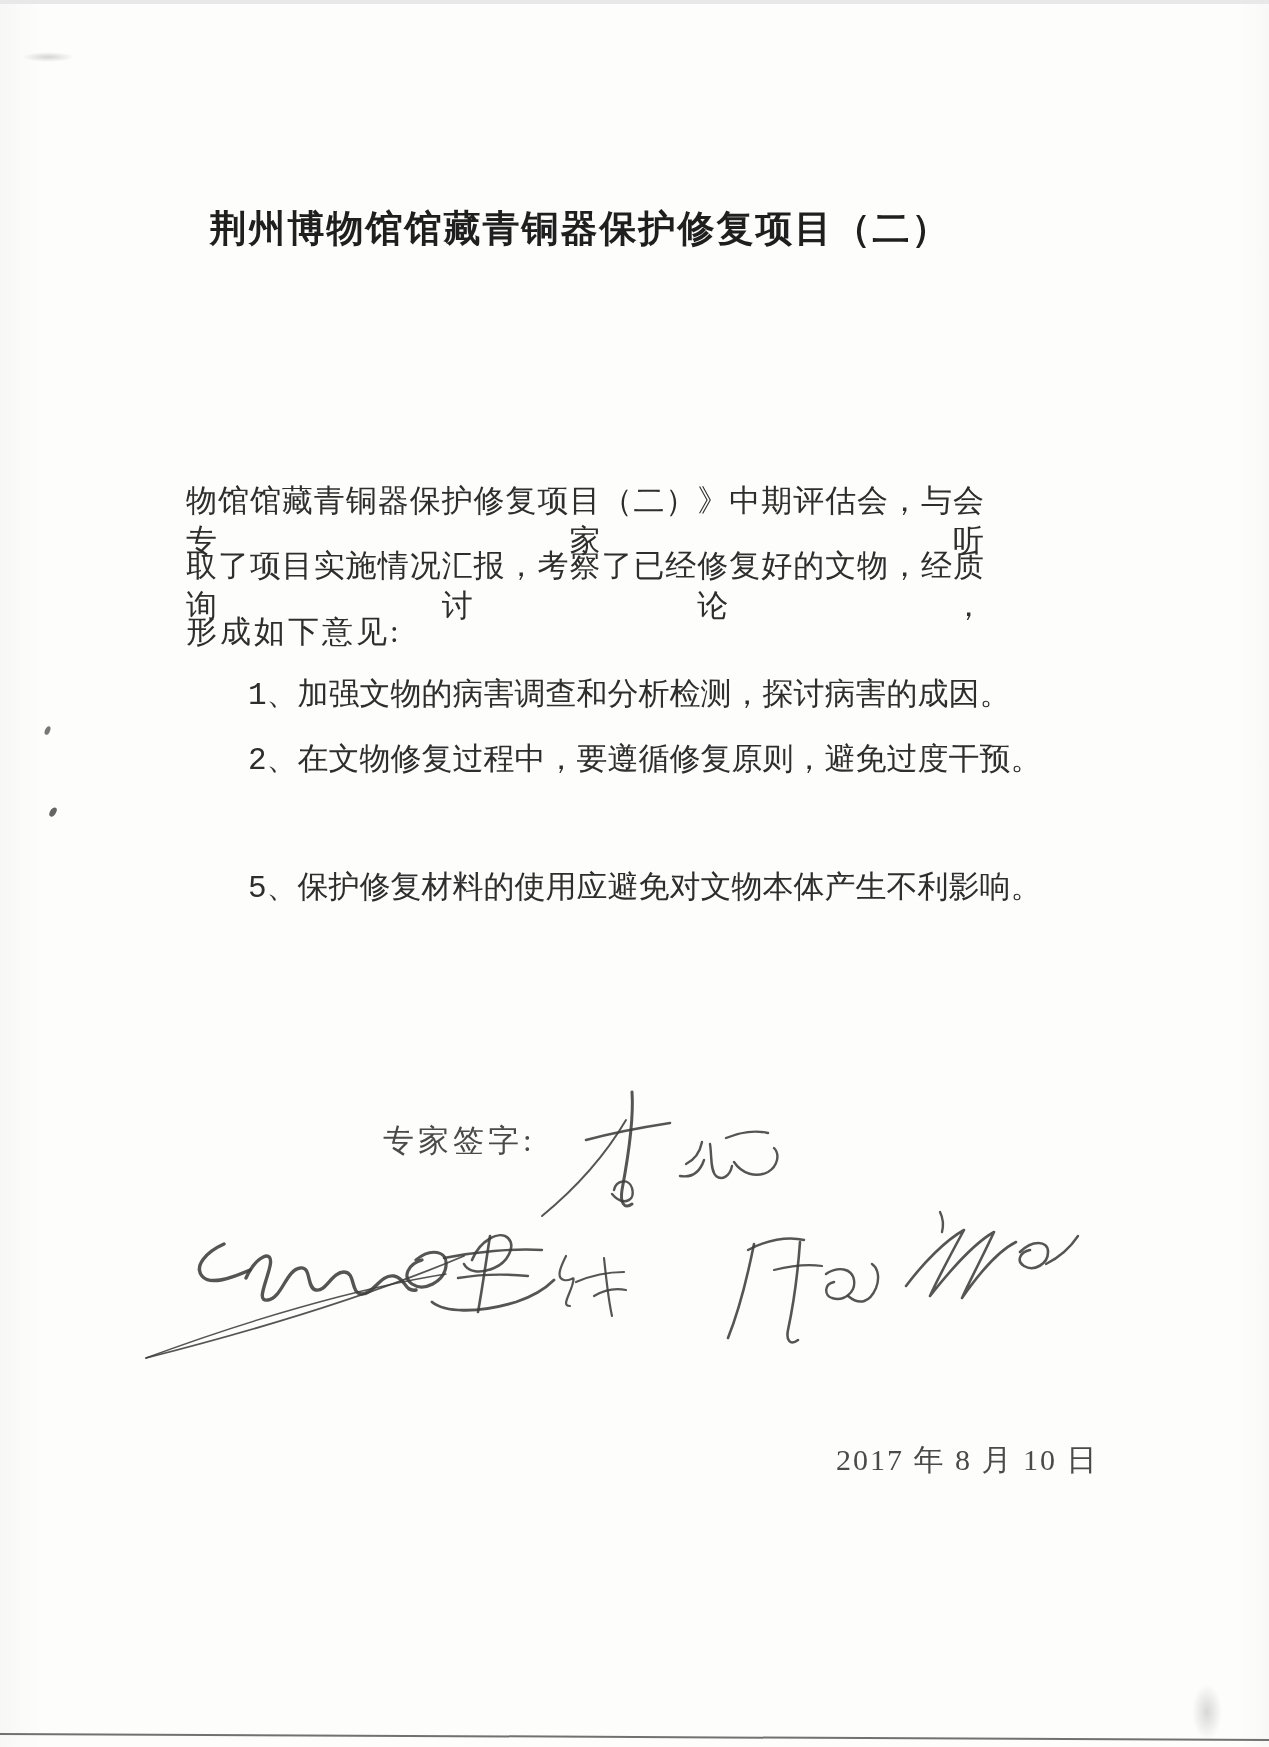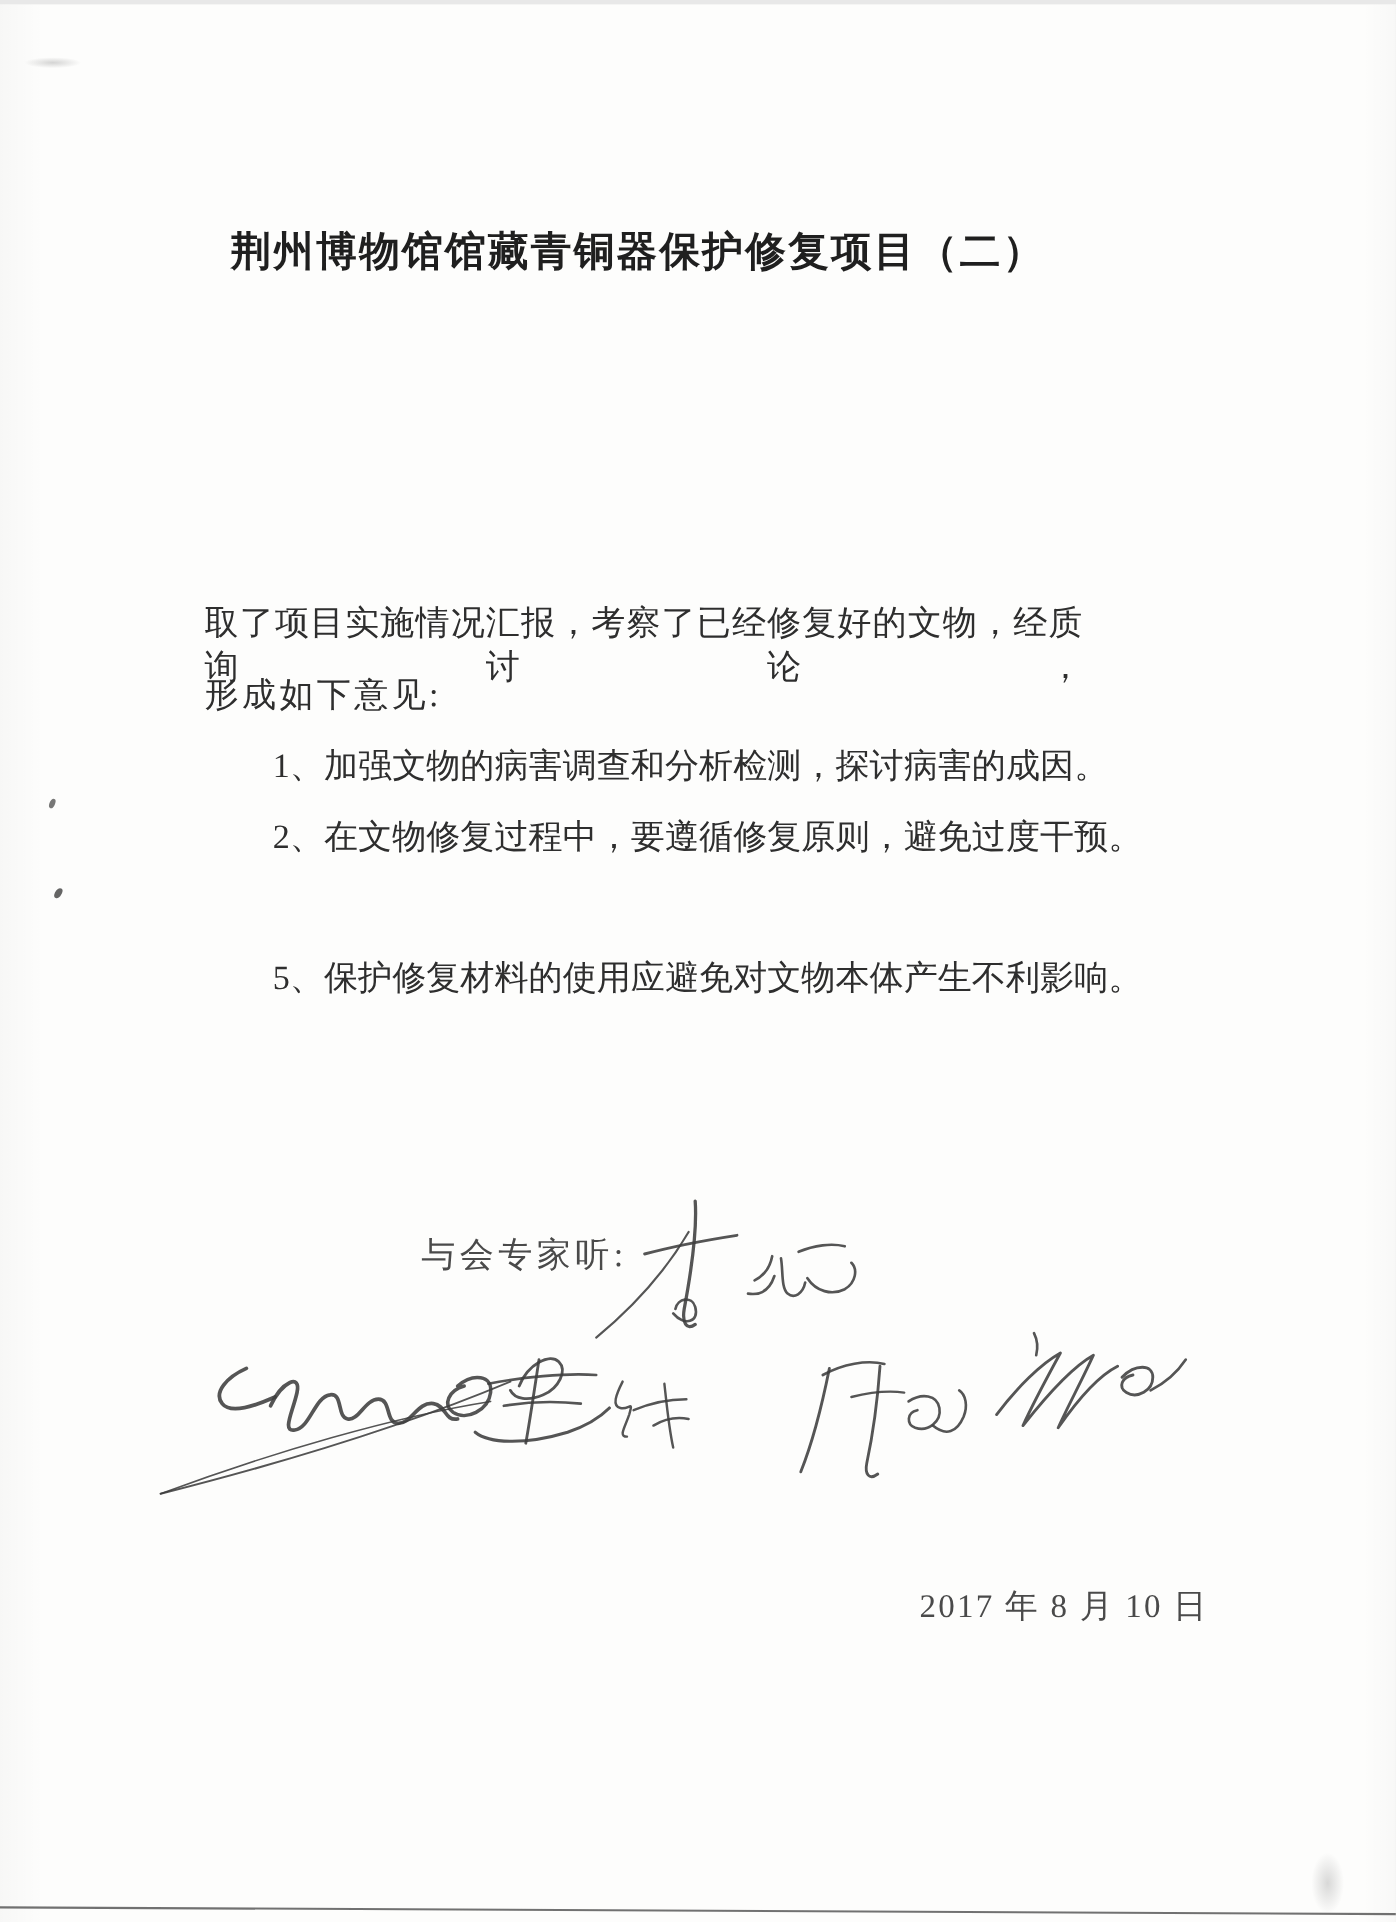--- a/index.html
+++ b/index.html
@@ -68,20 +68,21 @@
   .opinion-item {
     position: absolute;
     left: 186px;
     width: 830px;
     padding-left: 62px;
     box-sizing: border-box;
     font-size: 31px;
     line-height: 1.3;
     color: #2e2e2e;
     white-space: nowrap;
+    font-family: Liberation Mono, monospace;
   }
   .sig-label {
     position: absolute;
     left: 383px;
     top: 1116px;
     font-size: 31px;
     letter-spacing: 4px;
     color: #4a4a4a;
   }
   .signature {
@@ -147,28 +148,29 @@
 </style>
 </head>
 <body>
 
 <div class="page">
 
   <div class="title-block">
     <div class="title-line1">荆州博物馆馆藏青铜器保护修复项目（二）</div>
   </div>
 
+  <div class="body-line justified" style="top:477px;">物馆馆藏青铜器保护修复项目（二）》中期评估会，与会专家听</div>
   <div class="body-line justified" style="top:542px;">取了项目实施情况汇报，考察了已经修复好的文物，经质询讨论，</div>
   <div class="body-line" style="top:608px; letter-spacing:3px;">形成如下意见:</div>
 
   <div class="opinion-item" style="top:672px;">1、加强文物的病害调查和分析检测，探讨病害的成因。</div>
   <div class="opinion-item" style="top:737px;">2、在文物修复过程中，要遵循修复原则，避免过度干预。</div>
   <div class="opinion-item" style="top:865px;">5、保护修复材料的使用应避免对文物本体产生不利影响。</div>
 
-  <div class="sig-label">与会专家听:</div>
+  <div class="sig-label">专家签字:</div>
 
   <div class="signature" style="left:528px; top:1082px;">
     <svg width="260" height="140" viewBox="0 0 260 140">
       <path class="sig-stroke" stroke-width="3" d="M104,6 C106,34 100,72 94,104 C92,116 96,124 104,118"></path>
       <path class="sig-stroke" stroke-width="2.6" d="M58,54 C84,47 116,41 142,37"></path>
       <path class="sig-stroke" stroke-width="2" d="M14,130 C48,102 78,68 98,34"></path>
       <path class="sig-stroke" stroke-width="2.4" d="M84,108 C94,120 108,116 104,102 C101,92 88,94 86,104"></path>
       <path class="sig-stroke" stroke-width="2.4" d="M158,78 C166,74 172,66 174,56"></path>
       <path class="sig-stroke" stroke-width="2.4" d="M152,90 C164,92 172,86 176,74"></path>
       <path class="sig-stroke" stroke-width="2.4" d="M182,58 C184,70 182,84 188,90 C194,95 202,90 204,80"></path>

